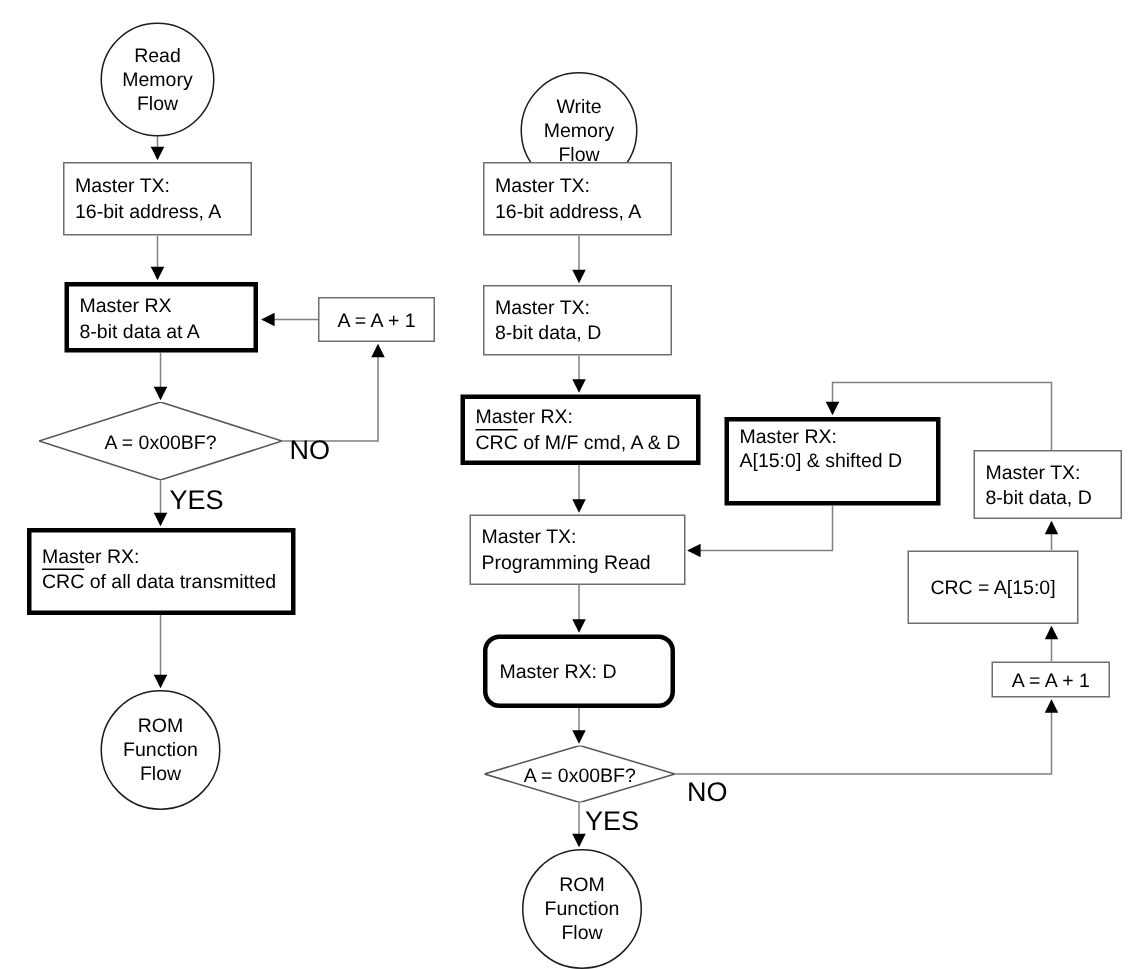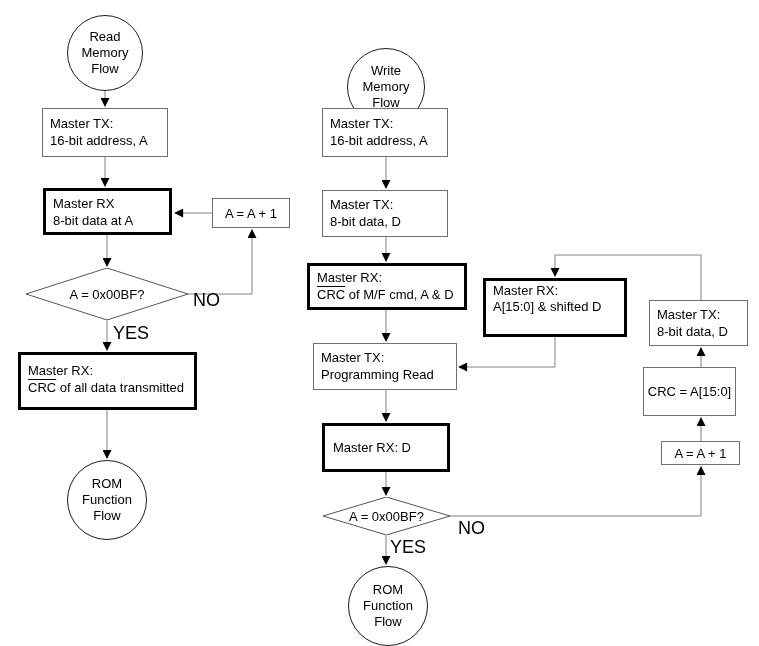--- a/index.html
+++ b/index.html
@@ -10,21 +10,21 @@
   }
   .connectors { position:absolute; left:0; top:0; width:759px; height:646px; z-index:1; }
   .node { position:absolute; z-index:2; box-sizing:border-box; background:#fff; }
   .box {
     border:1px solid #6f6f6f;
     font-size:13px; line-height:17px;
     padding:6px 2px 0 7px;
   }
   .bold { border:3px solid #000; }
   .centered { display:flex; align-items:center; justify-content:center; padding:0; text-align:center; }
-  .vcenter { display:flex; flex-direction:column; justify-content:center; padding:0 2px 0 8px; }
+  .vcenter { display:flex; flex-direction:column; justify-content:center; padding:0 2px 0 8px;border-radius:11px; }
   .circle {
     border:1px solid #1c1c1c; border-radius:50%;
     display:flex; flex-direction:column; align-items:center; justify-content:center;
     text-align:center; font-size:13px; line-height:16px;
   }
   .diamond { background:transparent; }
   .diamond svg { display:block; }
   .diamond .dtext {
     position:absolute; inset:0; display:flex; align-items:center; justify-content:center;
     font-size:13px;
@@ -158,21 +158,21 @@
   <div class="node box bold" style="left:483px; top:278px; width:144px; height:59px; padding-top:2px; line-height:16px;">
     <div>Master RX:</div>
     <div>A[15:0] &amp; shifted D</div>
   </div>
 
   <div class="node box" style="left:649px; top:300px; width:99px; height:46px; padding-top:5px;">
     <div>Master TX:</div>
     <div>8-bit data, D</div>
   </div>
 
-  <div class="node box centered" style="left:643px; top:367px; width:93px; height:49px;">
+  <div class="node box centered" style="left:605px; top:367px; width:114px; height:49px;">
     <div>CRC = A[15:0]</div>
   </div>
 
   <div class="node box centered" style="left:661px; top:441px; width:79px; height:24px;">
     <div>A = A + 1</div>
   </div>
 
 </div>
 
 </body></html>

